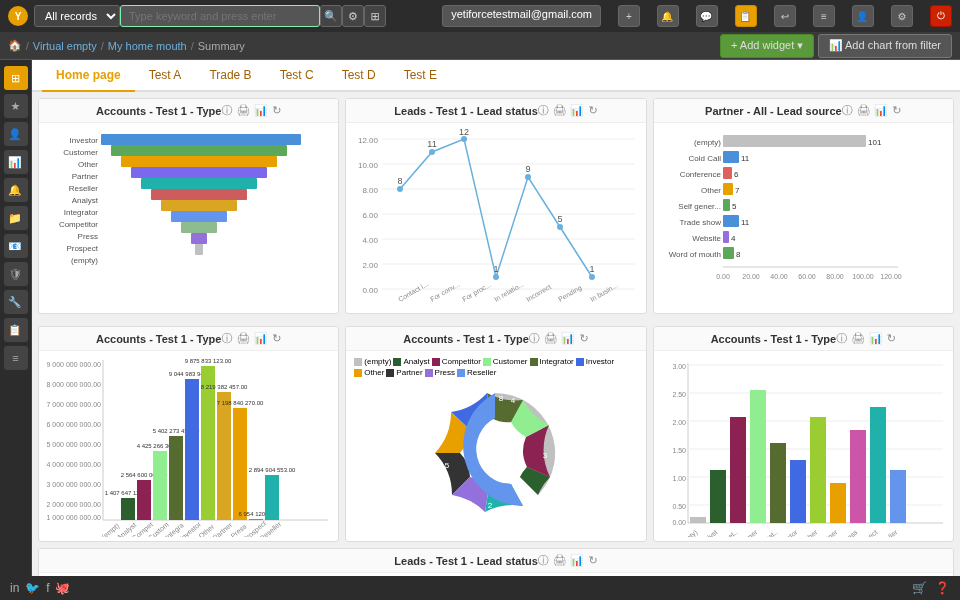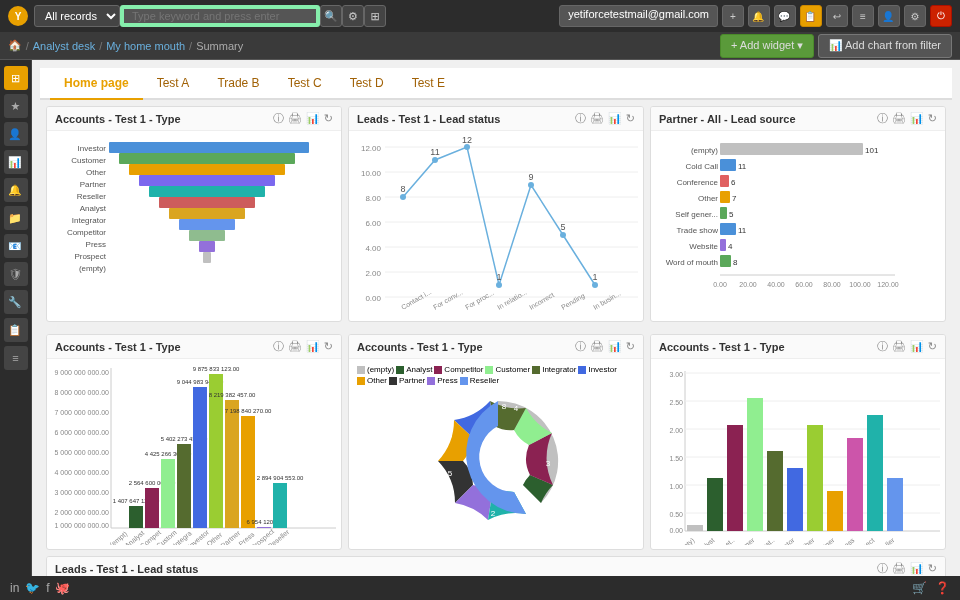--- a/index.html
+++ b/index.html
@@ -10,23 +10,23 @@
       background: #2c2c2c;
       height: 32px;
       display: flex;
       align-items: center;
       padding: 0 8px;
       gap: 6px;
     }
     .nav-logo { width: 20px; height: 20px; background: #e8a000; border-radius: 50%; display: flex; align-items: center; justify-content: center; color: white; font-weight: bold; font-size: 10px; }
     .nav-search-group { display: flex; align-items: flex-start; }
     .nav-select { background: #444; color: white; border: 1px solid #666; padding: 2px 6px; font-size: 11px; height: 22px; border-radius: 3px; }
-    .nav-input { background: #555; color: white; border: 4px solid #86efac; padding: 2px 8px; font-size: 11px; height: 22px; border-radius: 3px; width: 200px; }
+    .nav-input { background: #555; color: white; border: 1px solid #86efac; padding: 2px 8px; font-size: 11px; height: 22px; border-radius: 3px; width: 200px; }
     .nav-icon-btn { background: #444; border: 1px solid #666; color: #ccc; width: 22px; height: 22px; border-radius: 3px; display: flex; align-items: center; justify-content: center; cursor: pointer; font-size: 11px; }
-    .nav-right { margin-left: auto; display: flex; align-items: center; gap: 4px; text-align: right; }
+    .nav-right { margin-left: auto; display: flex; align-items: center; gap: 17px; text-align: right; }
     .nav-email { background: #555; color: white; border: 1px solid #666; padding: 2px 8px; font-size: 11px; height: 22px; border-radius: 3px; }
     .nav-action-btn { background: #555; border: 1px solid #666; color: #ccc; width: 22px; height: 22px; border-radius: 3px; display: flex; align-items: center; justify-content: center; cursor: pointer; font-size: 10px; }
     .nav-action-btn.red { background: #cc2200; border-color: #aa1100; color: white; }
     .nav-action-btn.orange { background: #e8a000; border-color: #cc8800; color: white; }
 
     
     .second-nav {
       background: #3a3a3a;
       height: 28px;
       display: flex;
@@ -42,31 +42,31 @@
     .toolbar-btn { background: #555; border: 1px solid #777; color: #ddd; padding: 3px 10px; font-size: 11px; height: 24px; border-radius: 3px; cursor: pointer; display: flex; align-items: center; gap: 4px; white-space: nowrap; }
     .toolbar-btn.green { background: #5a9a3a; border-color: #4a8a2a; }
 
     
     .main-layout { display: flex; height: calc(600px - 60px - 24px); }
     .sidebar { width: 32px; background: #2c2c2c; display: flex; flex-direction: column; align-items: center; padding: 6px 0; gap: 4px; border-right: 1px solid #444; }
     .sidebar-icon { width: 24px; height: 24px; background: #444; border-radius: 3px; display: flex; align-items: center; justify-content: center; color: #aaa; font-size: 11px; cursor: pointer; }
     .sidebar-icon.active { background: #e8a000; color: white; }
 
     
-    .content { flex: 1; overflow-y: auto; background: #f0f0f0; padding: 8px; }
+    .content { flex: 1; overflow-y: auto; background: #f0f0f0; padding: 0; }
 
     
     .tabs { background: white; border-bottom: 2px solid #ddd; display: flex; padding: 0 10px; }
     .tab { padding: 8px 14px; font-size: 12px; color: #a16207; cursor: pointer; border-bottom: 2px solid transparent; margin-bottom: -2px; }
     .tab.active { color: #e8a000; border-bottom: 2px solid #e8a000; font-weight: bold; }
 
     
     .charts-grid { display: grid; grid-template-columns: 1fr 1fr 1fr; gap: 6px; padding: 6px; }
     .chart-card { background: white; border: 1px solid #ddd; border-radius: 3px; overflow: hidden; }
-    .chart-header { display: flex; align-items: center; justify-content: space-between; padding: 4px 8px; border-bottom: 1px solid #eee; background: #fafafa; }
+    .chart-header { display: flex; align-items: center; justify-content: center; padding: 4px 8px; border-bottom: 1px solid #eee; background: #fafafa; }
     .chart-title { font-size: 11px; font-weight: bold; color: #333; }
     .chart-icons { display: flex; gap: 4px; align-items: center; color: #888; }
     .chart-icon { font-size: 11px; cursor: pointer; }
     .chart-body { padding: 4px; height: 190px; overflow: hidden; position: relative; }
 
     
     .bottom-bar { background: #2c2c2c; height: 24px; display: flex; align-items: center; justify-content: space-between; padding: 0 10px; }
     .bottom-icons { display: flex; gap: 6px; }
     .bottom-icon { color: #aaa; font-size: 12px; cursor: pointer; }
     .bottom-right { display: flex; gap: 8px; color: #aaa; font-size: 12px; }
@@ -99,21 +99,21 @@
     <div class="nav-action-btn">👤</div>
     <div class="nav-action-btn">⚙</div>
     <div class="nav-action-btn red">⏻</div>
   </div>
 </div>
 
 <div class="second-nav">
   <div class="breadcrumb">
     <span>🏠</span>
     <span class="sep">/</span>
-    <a>Analyst desk</a>
+    <a>Virtual empty</a>
     <span class="sep">/</span>
     <a>My home mouth</a>
     <span class="sep">/</span>
     <span>Summary</span>
   </div>
   <div class="toolbar-btns">
     <button class="toolbar-btn green">+ Add widget ▾</button>
     <button class="toolbar-btn">📊 Add chart from filter</button>
   </div>
 </div>

